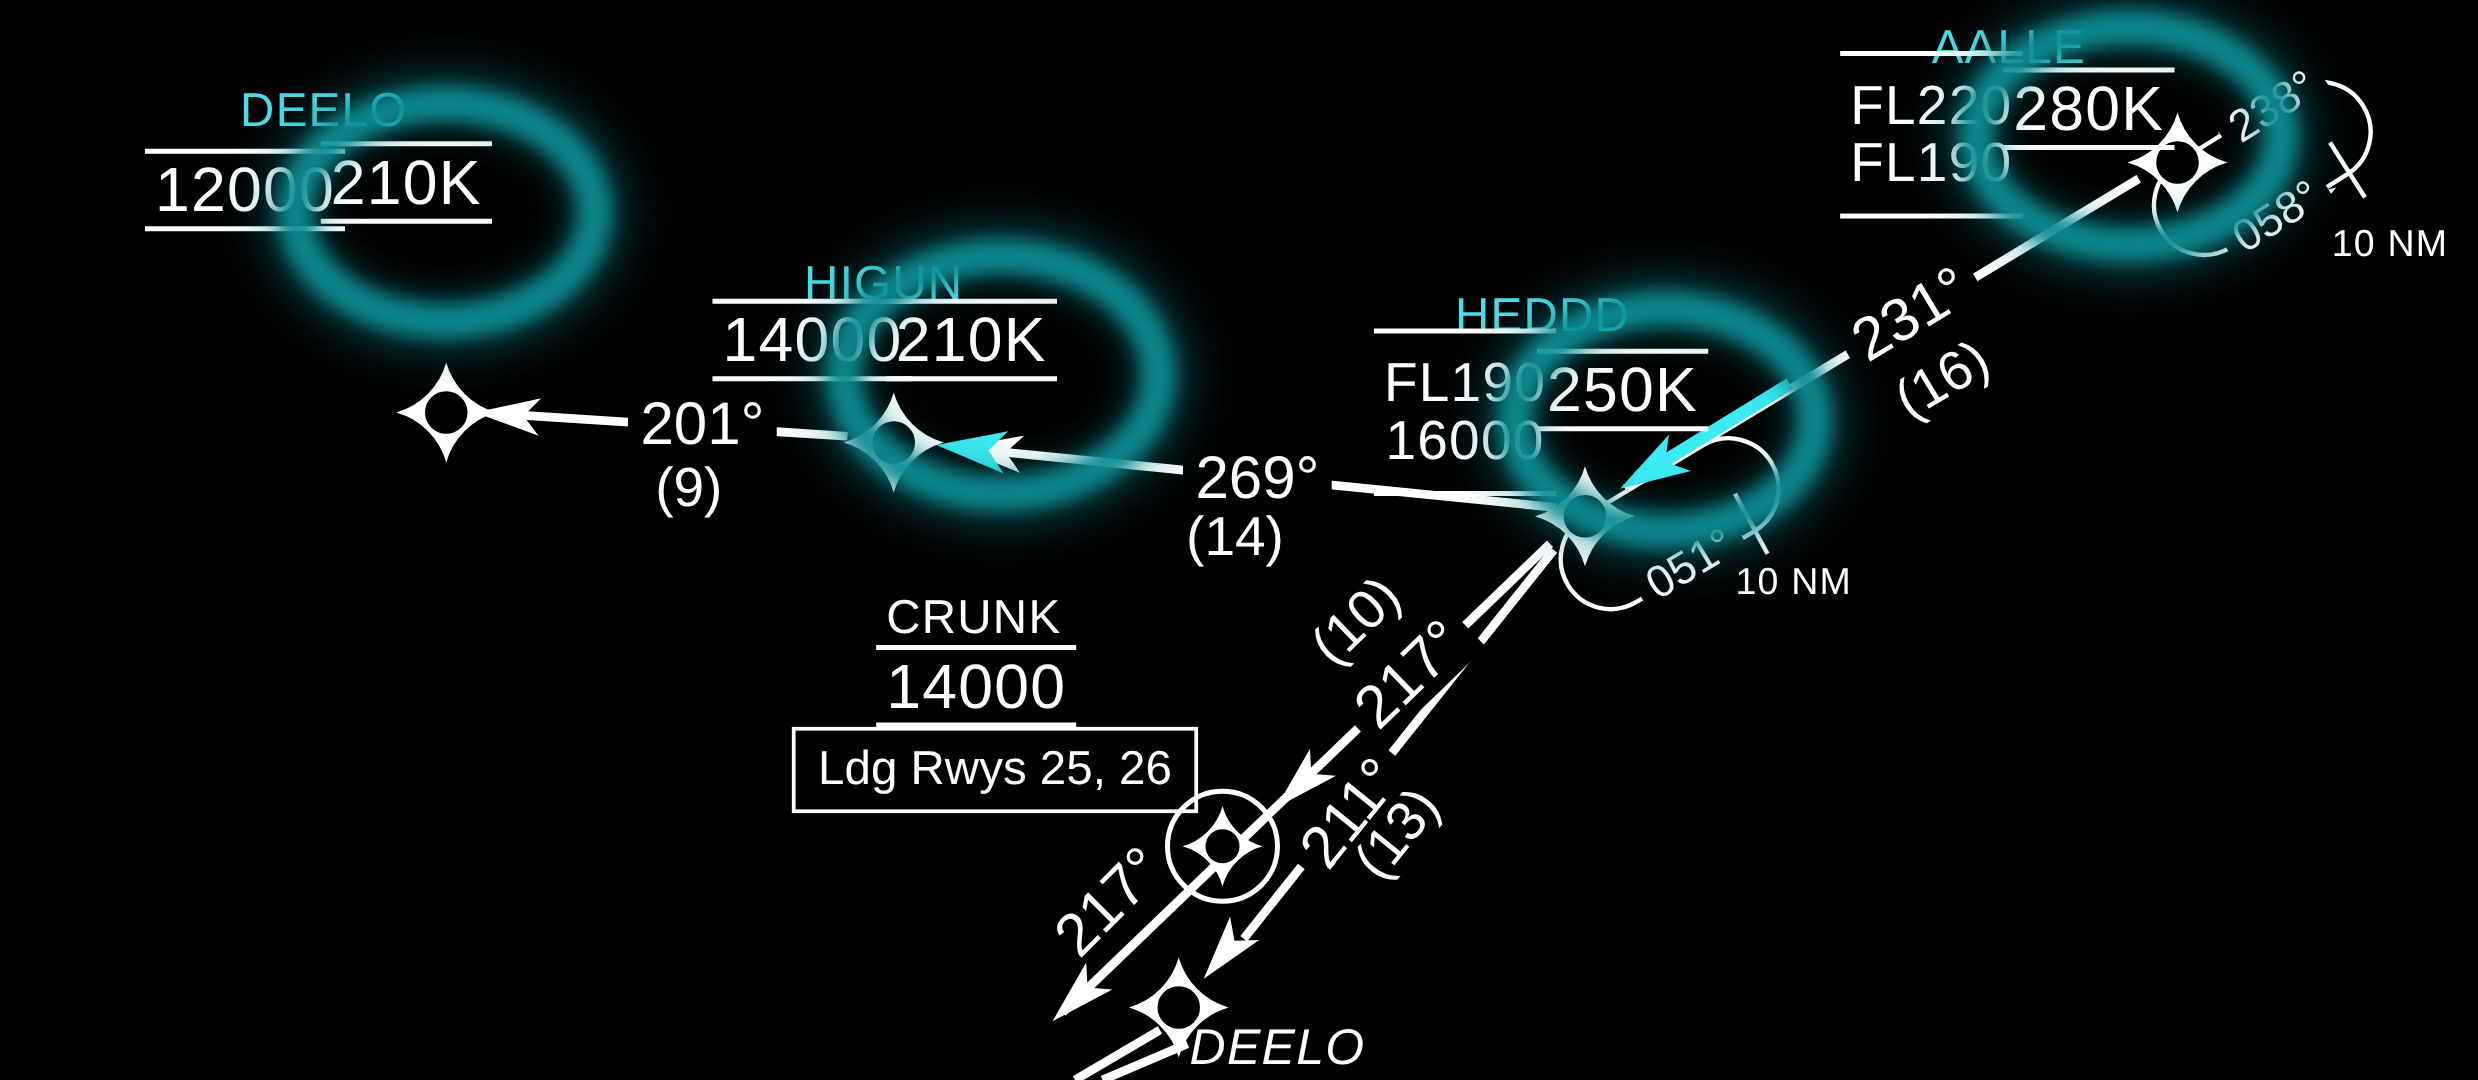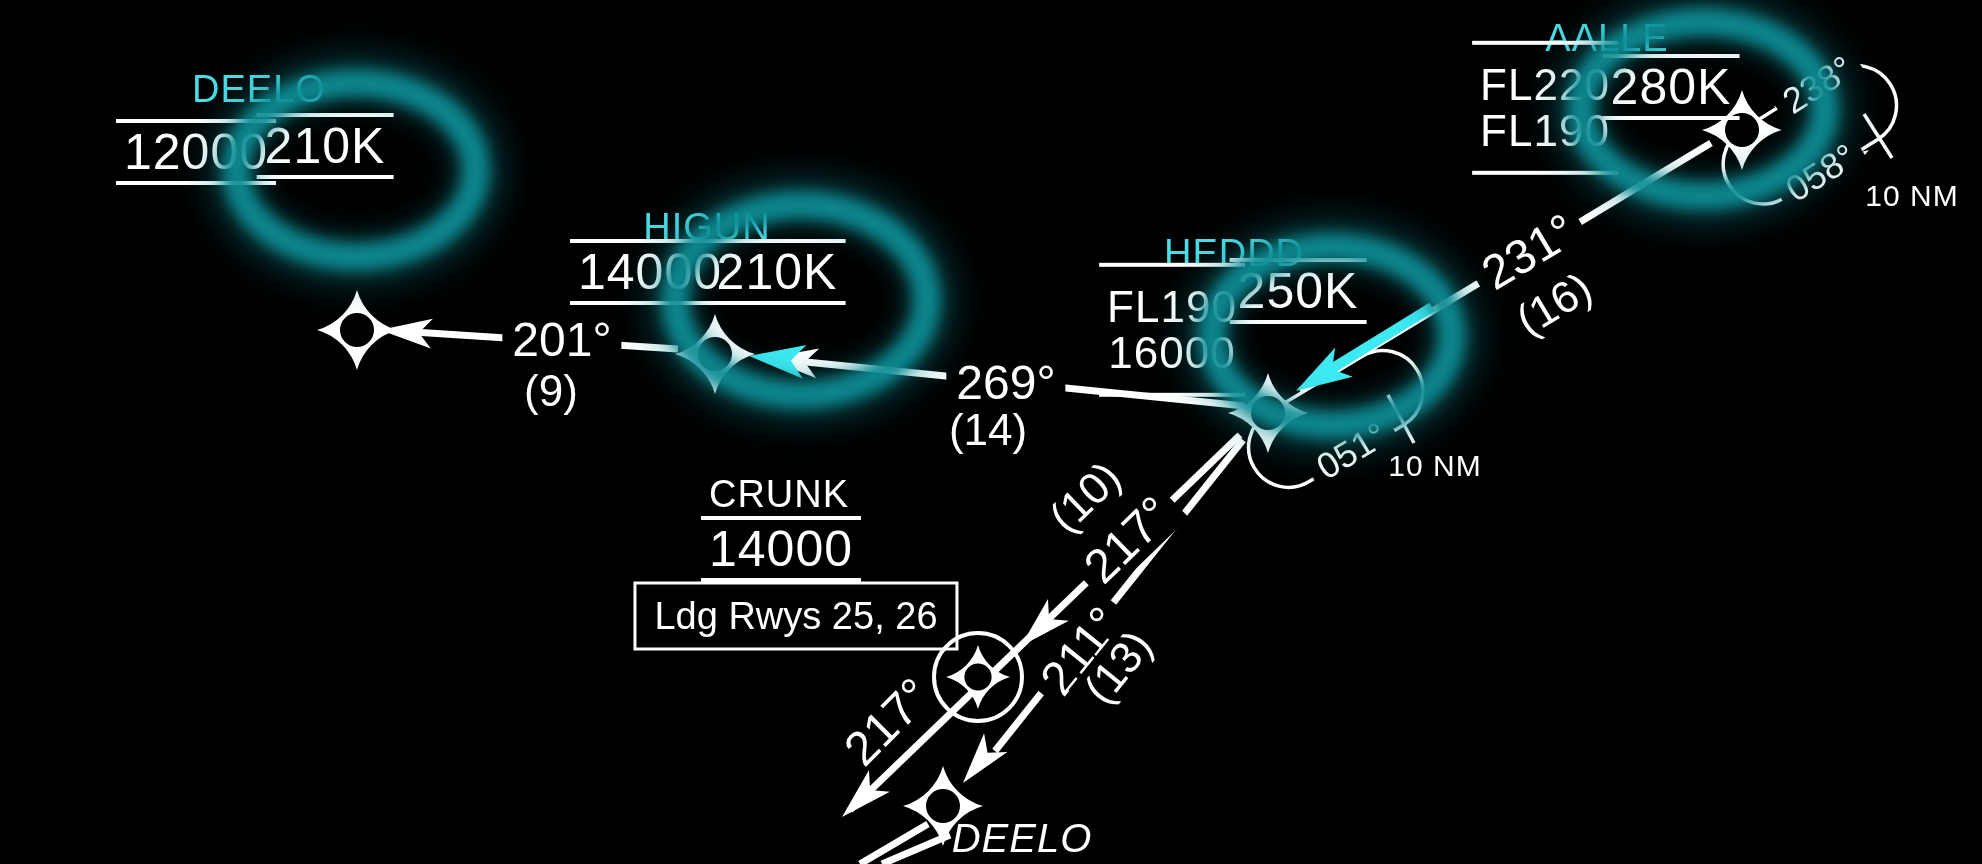--- a/index.html
+++ b/index.html
@@ -99,21 +99,21 @@
   <div class="lbl big bg" style="left:562px;top:340px;">201°</div>
   <div class="lbl paren" style="left:551px;top:391px;">(9)</div>
   <div class="lbl big bg" style="left:1006px;top:383px;">269°</div>
   <div class="lbl paren" style="left:988px;top:430px;">(14)</div>
 
   <div class="lbl name cyan" style="left:1234px;top:253px;">HEDDD</div>
   <div class="lbl stack" style="left:1172px;top:330px;">
     <div>FL190</div>
     <div>16000</div>
   </div>
-  <div class="lbl val" style="left:1298px;top:291px;">250K</div>
+  <div class="lbl val" style="left:1298px;top:312px;">250K</div>
   <div class="lbl hold bg" style="left:1352px;top:451px;transform:translate(-50%,-50%) rotate(-31deg);">051°</div>
   <div class="lbl nm" style="left:1435px;top:466px;">10 NM</div>
 
   <div class="lbl big bg" style="left:1529px;top:252px;transform:translate(-50%,-50%) rotate(-31deg);">231°</div>
   <div class="lbl paren bg" style="left:1554px;top:304px;transform:translate(-50%,-50%) rotate(-31deg);">(16)</div>
 
   <div class="lbl name cyan" style="left:1607px;top:38px;">AALLE</div>
   <div class="lbl stack" style="left:1545px;top:108px;">
     <div>FL220</div>
     <div>FL190</div>

